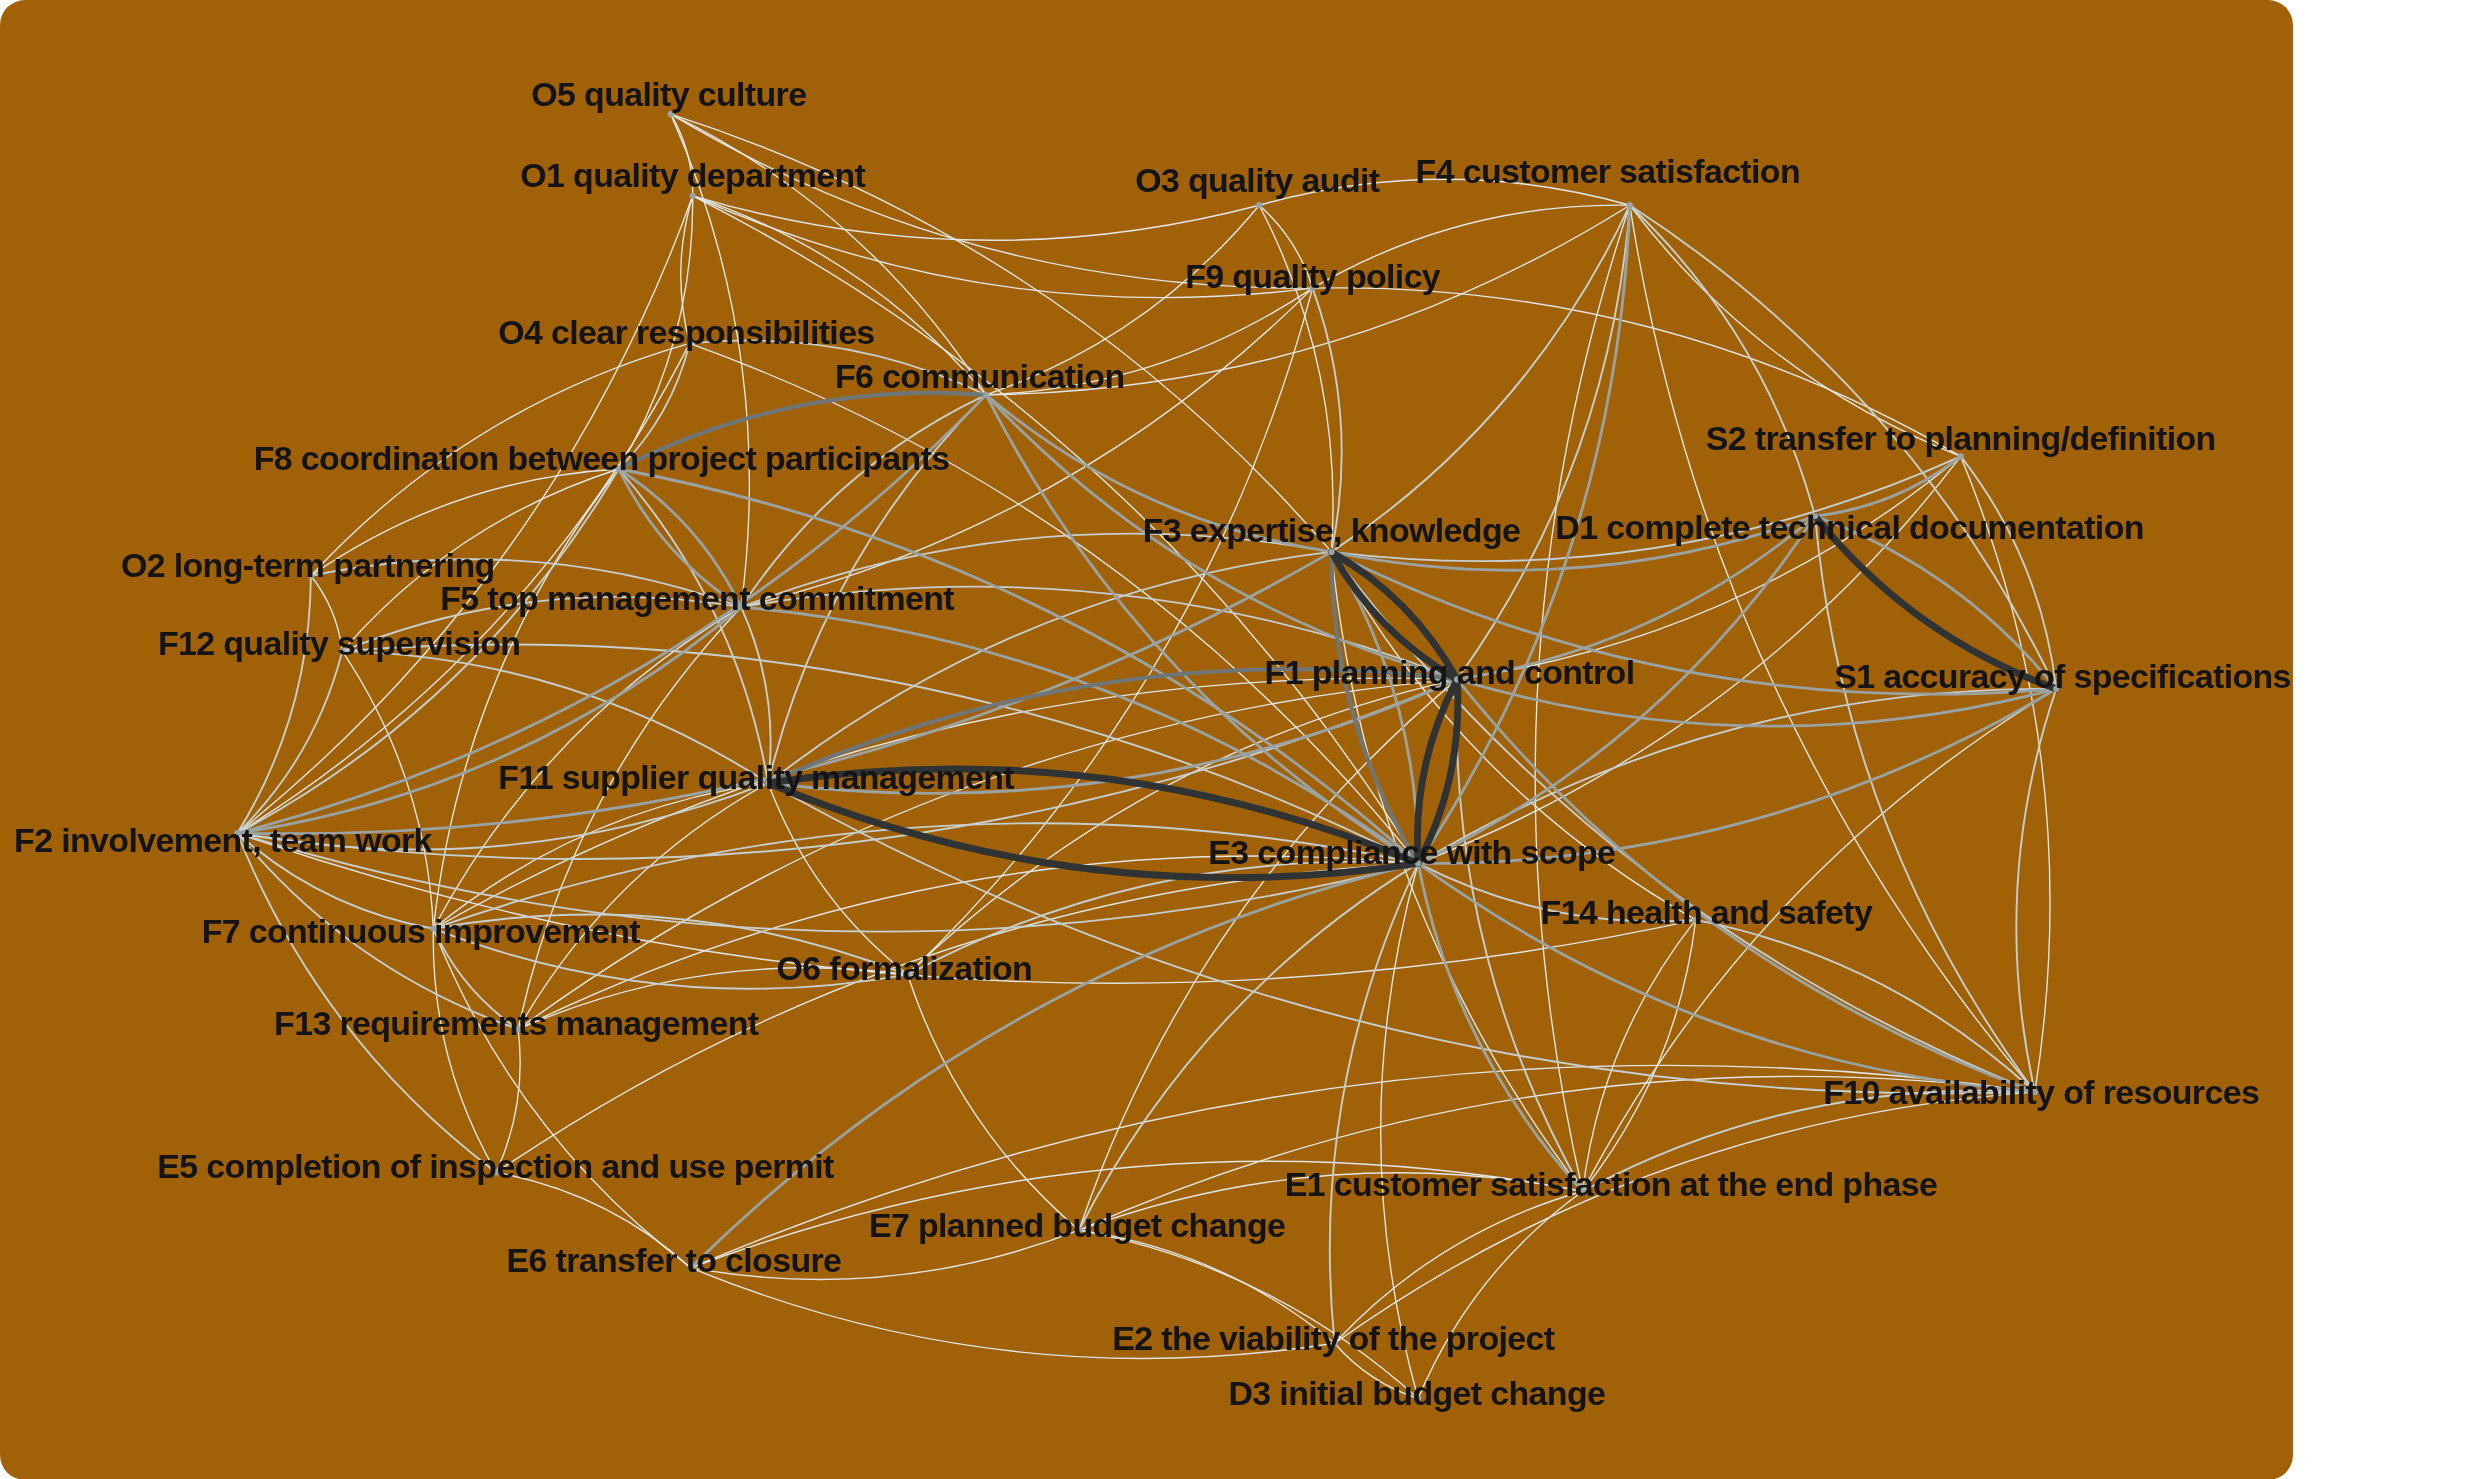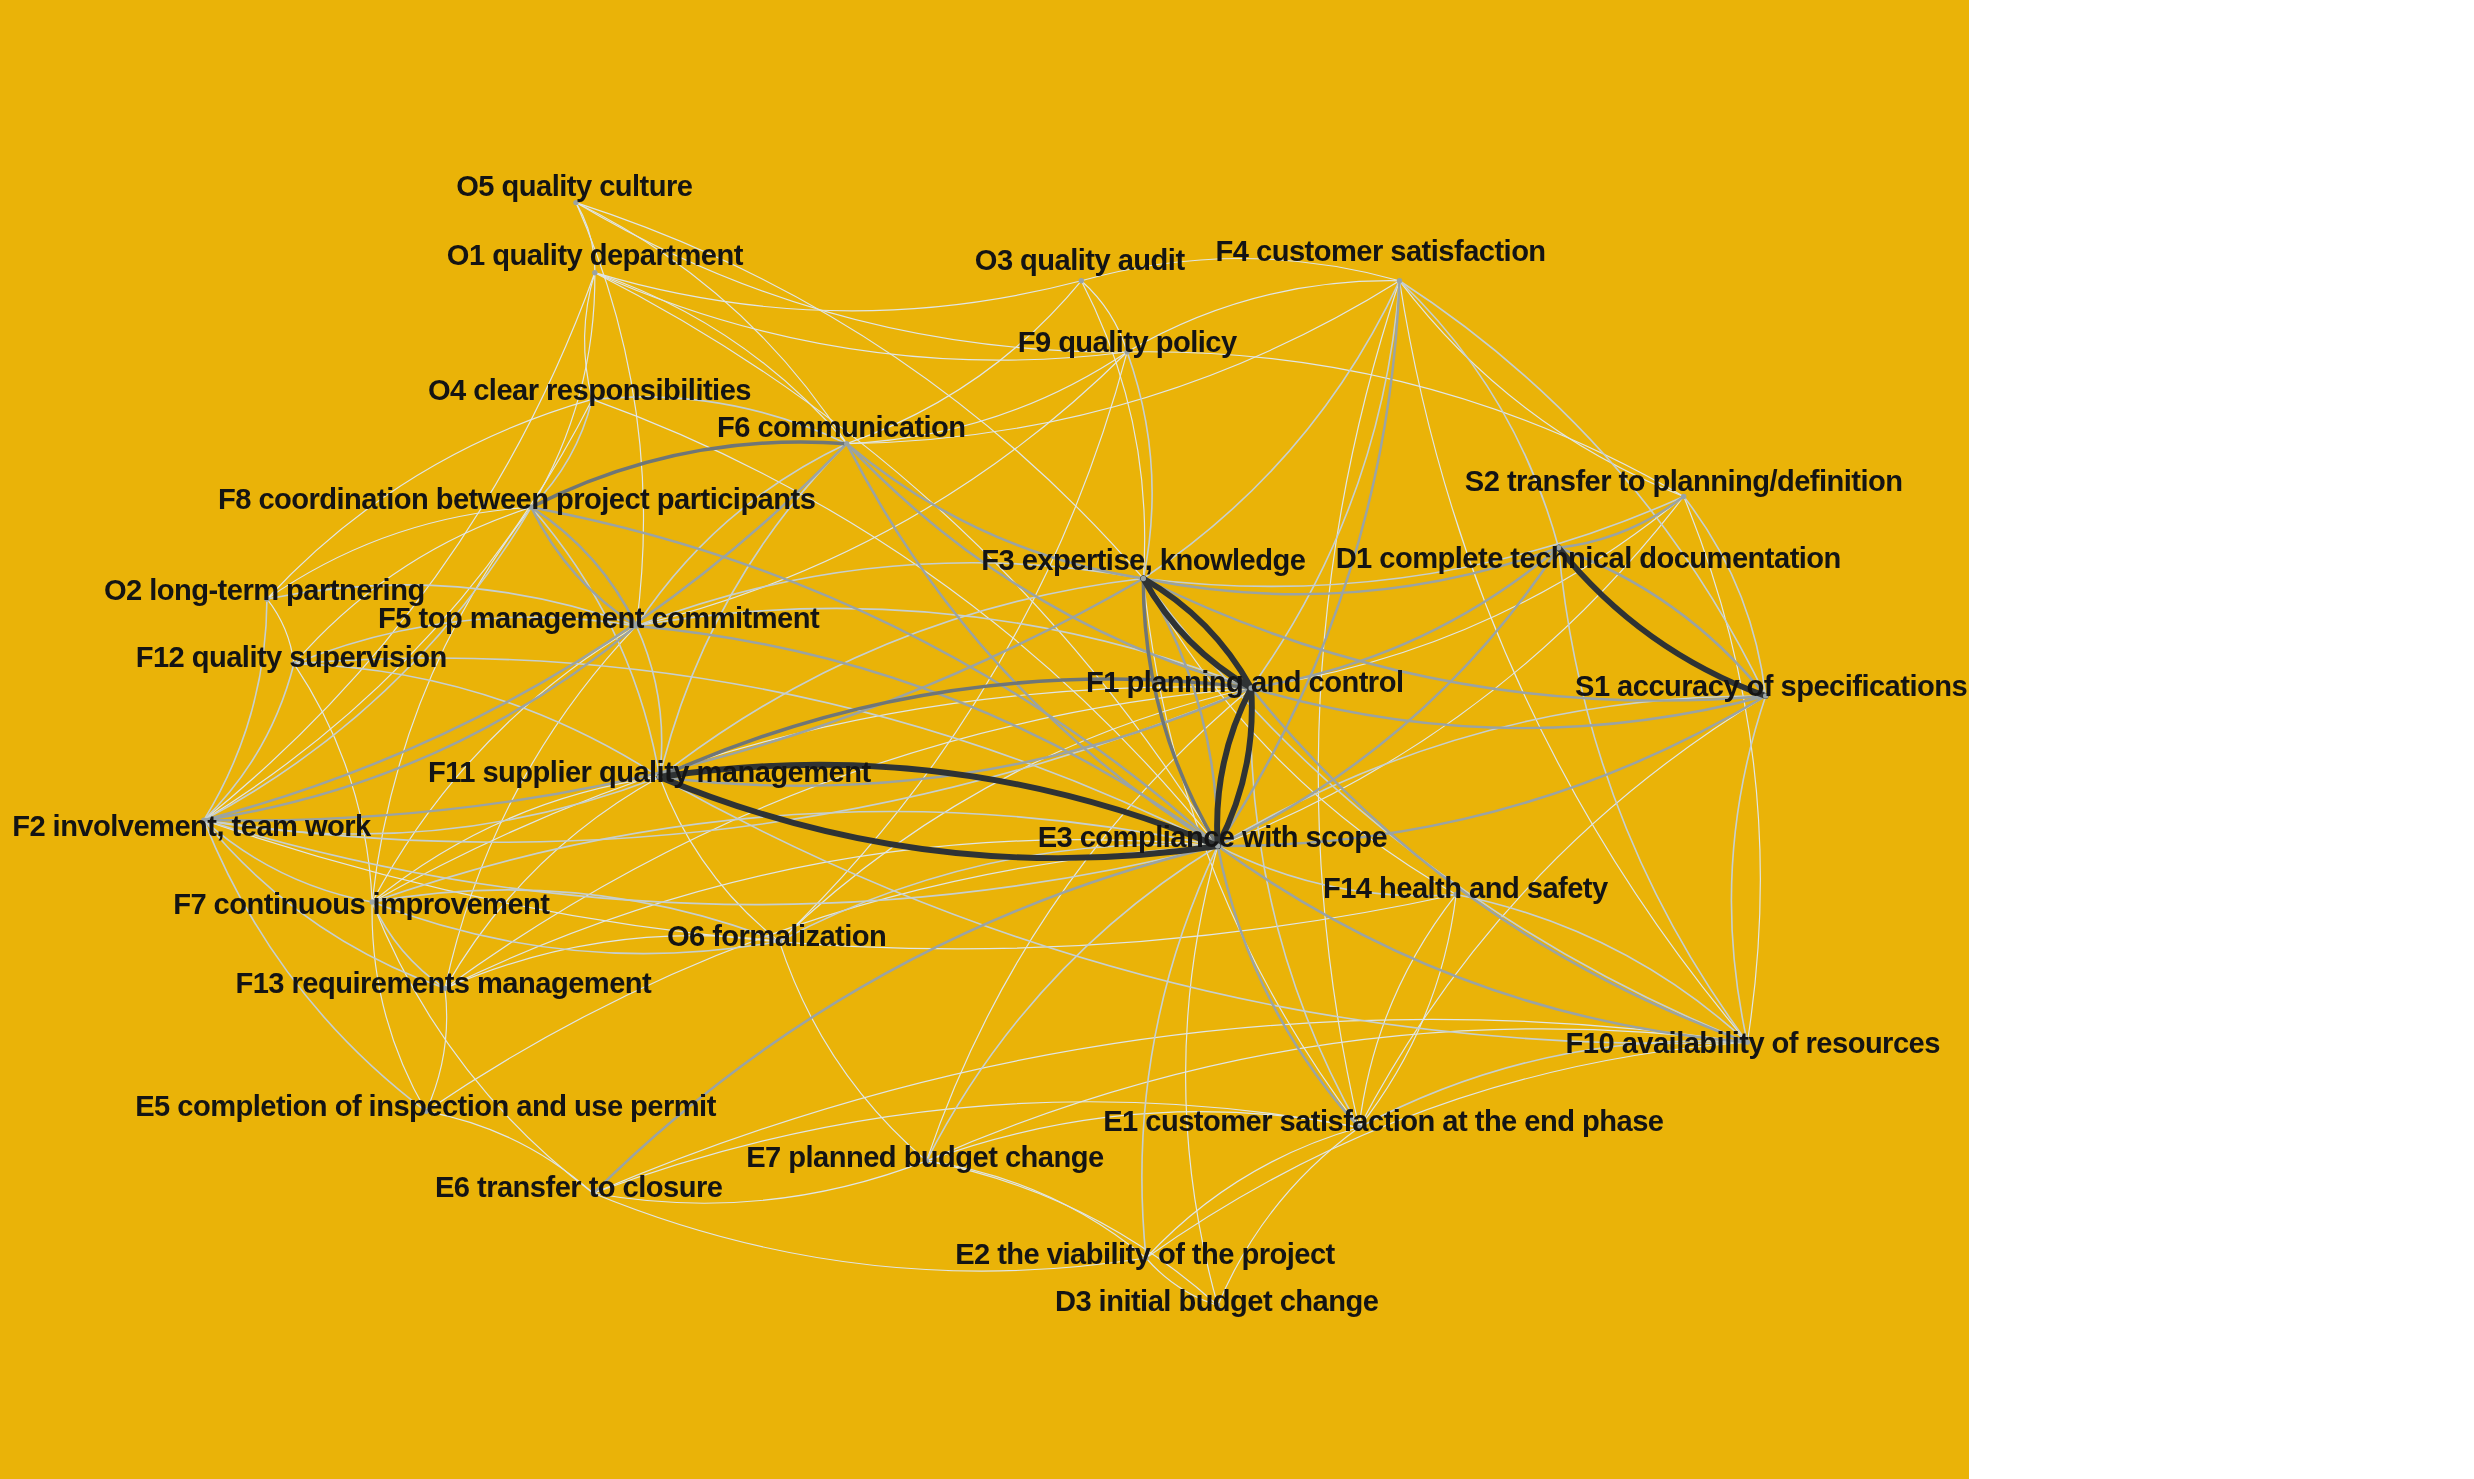--- a/index.html
+++ b/index.html
@@ -1,21 +1,22 @@
 <!DOCTYPE html>
 <html style="font-size:11px"><head>
 <meta charset="utf-8">
 <style>
   html,body{margin:0;padding:0;background:#ffffff;}
   .stage{
     position:relative;
-    width:1969px;height:1480px;
-    background:#eab308;
+    width:2293px;height:1480px;
+    background:#a16207;
     overflow:hidden;
     font-family:"Liberation Sans", sans-serif;
+    border-radius:25px;
   }
   svg{display:block;width:100%;height:100%;}
   .node-label{
     font-family:"Liberation Sans", sans-serif;
     font-weight:bold;
     fill:#141414;
     letter-spacing:-1px;
   }
   .edge{fill:none;stroke-linecap:round;}
 </style>

